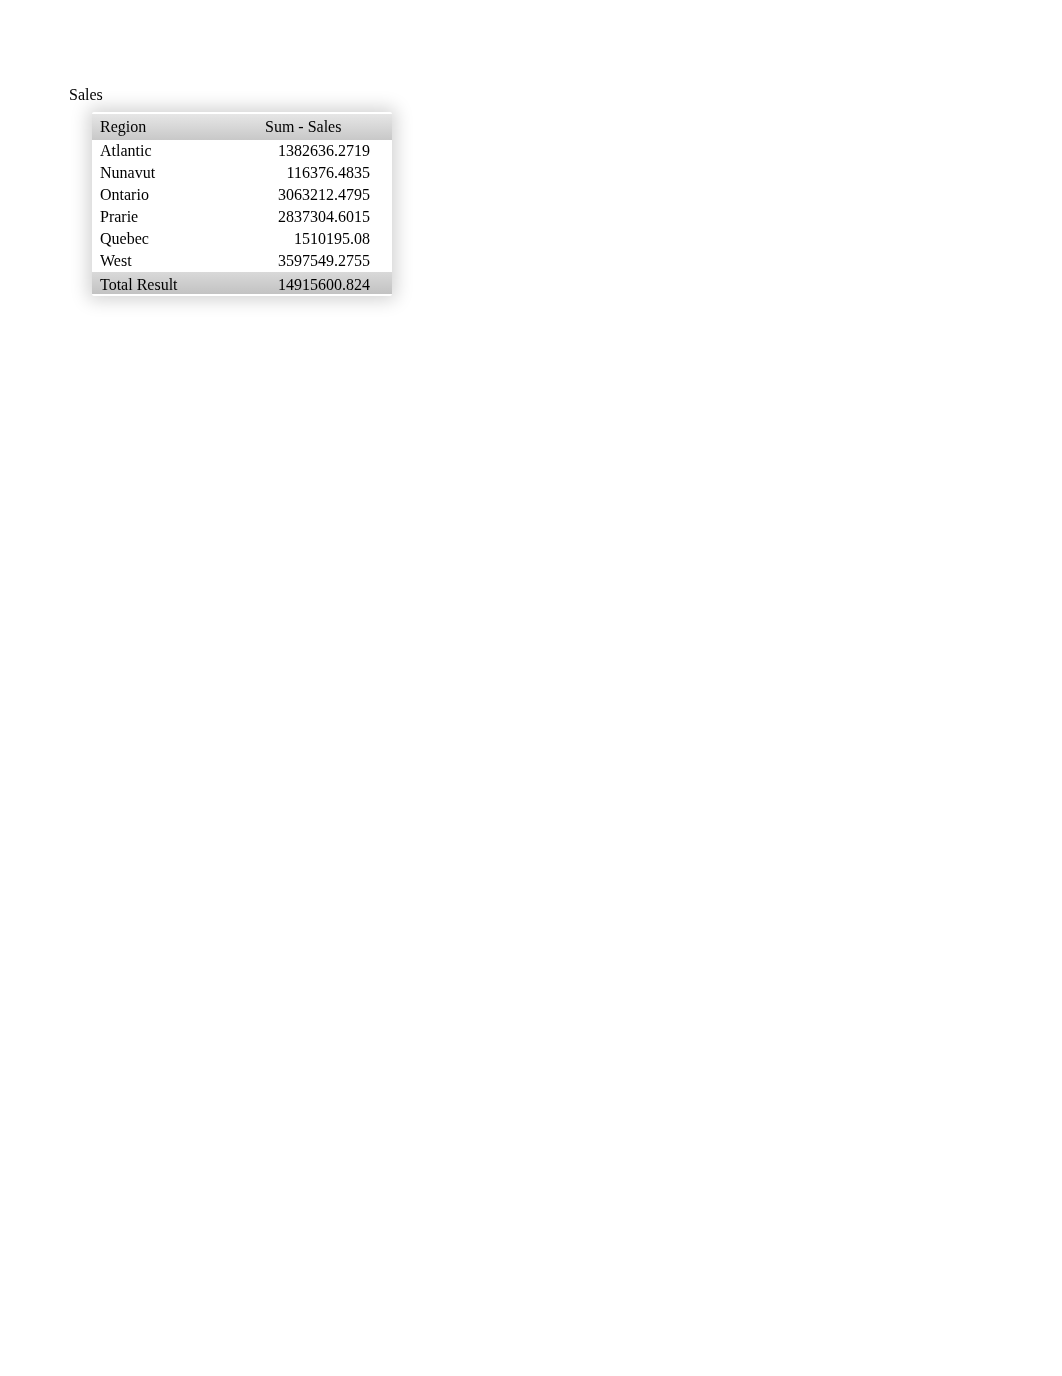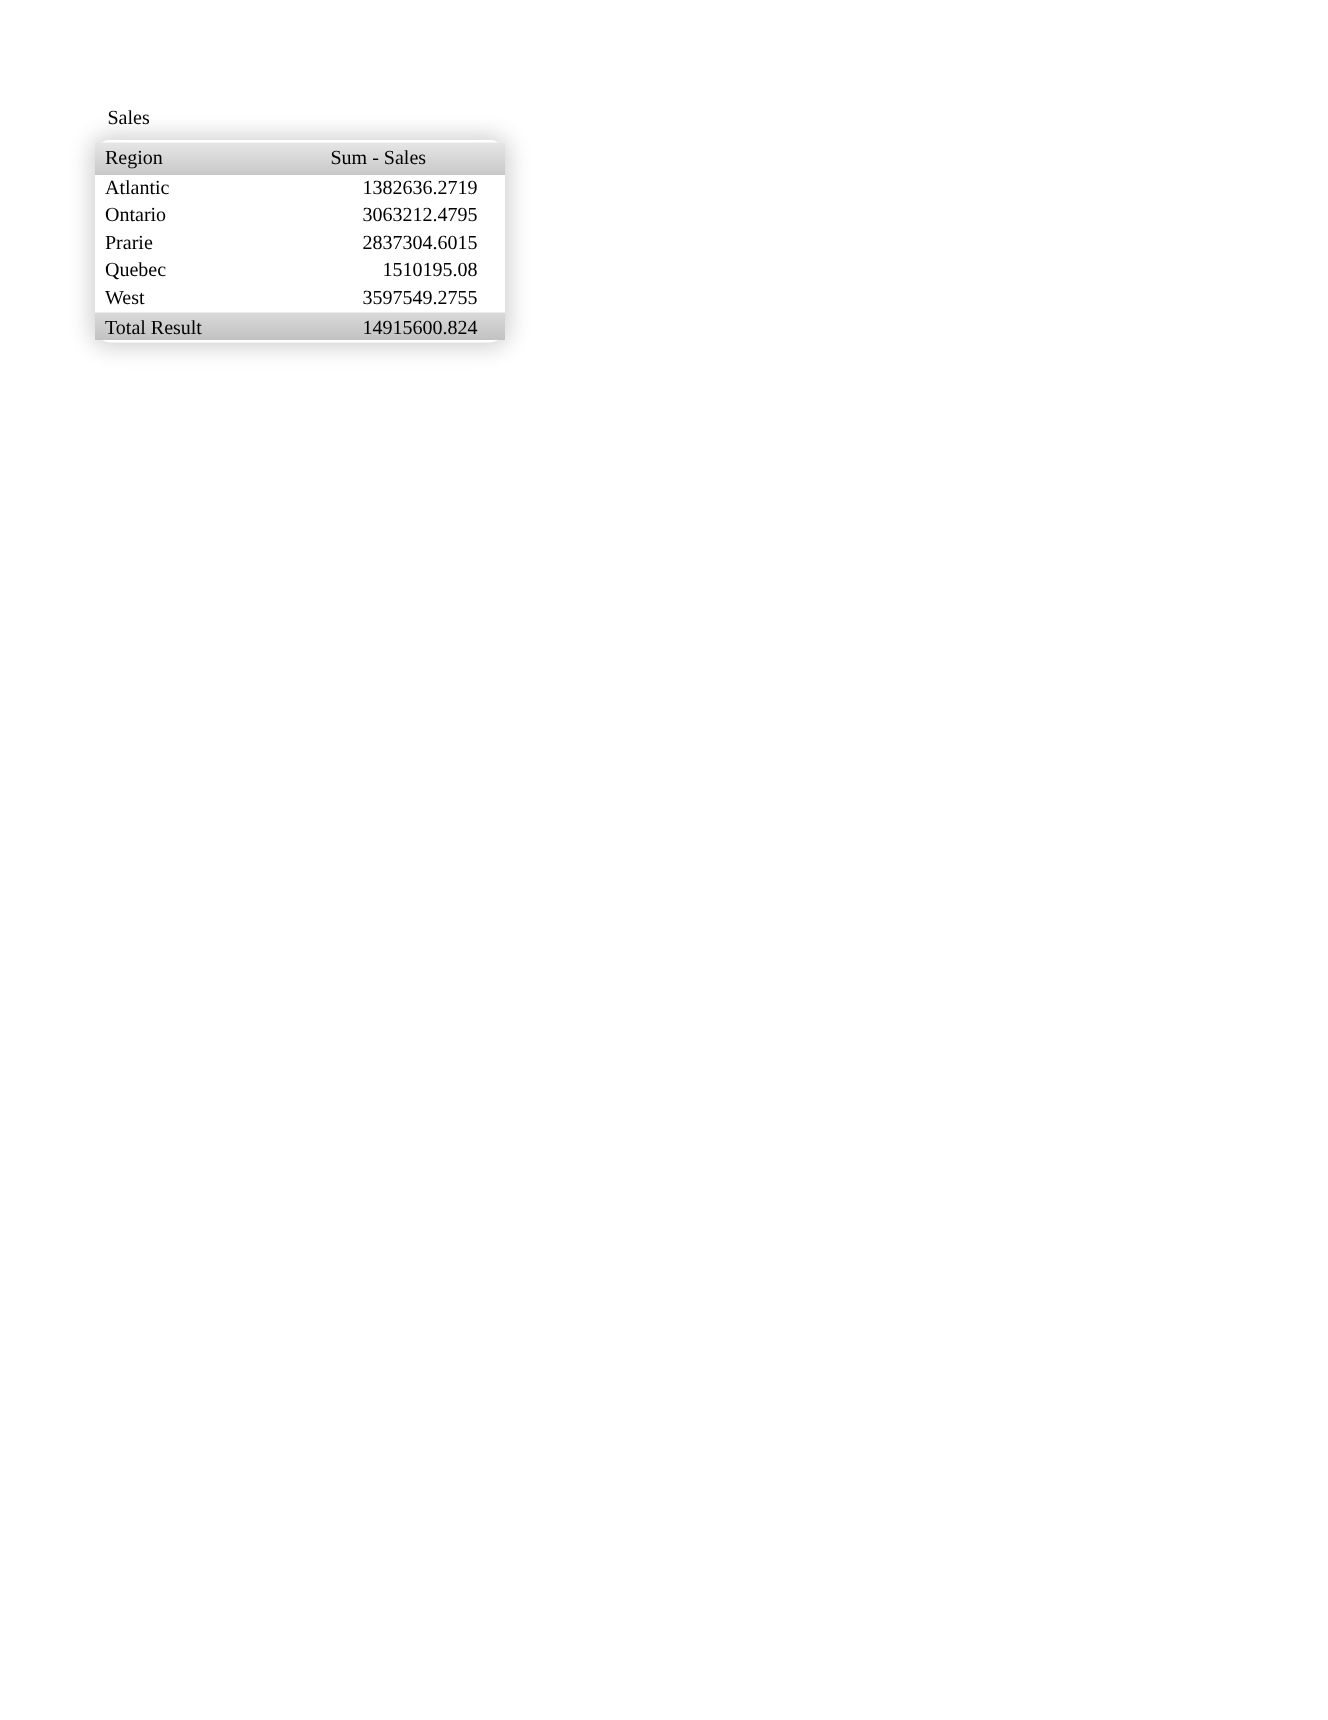--- a/index.html
+++ b/index.html
@@ -11,32 +11,32 @@
       width: 1062px;
       height: 1376px;
       background: #ffffff;
       font-family: "Times New Roman", Times, serif;
       font-size: 16px;
       color: #000000;
       position: relative;
     }
     .title {
       position: absolute;
-      left: 86px;
+      left: 69px;
       top: 86px;
       font-size: 16px;
     }
     .table-wrap {
       position: absolute;
-      left: 76px;
+      left: 92px;
       top: 112px;
-      width: 328px;
+      width: 300px;
       background: #ffffff;
       box-shadow: 0 0 18px 4px rgba(0,0,0,0.18);
-      border-radius: 12px;
+      border-radius: 2px;
       padding: 2px 0;
     }
     table {
       width: 100%;
       border-collapse: collapse;
     }
     td {
       padding: 2px 8px 2px 8px;
       vertical-align: middle;
       height: 22px;
@@ -74,20 +74,24 @@
     <tbody>
         <tr class="header-row">
       <td class="region">Region</td>
       <td class="value">Sum - Sales</td>
     </tr>
     <tr>
       <td class="region">Atlantic</td>
       <td class="value">1382636.2719</td>
     </tr>
     <tr>
+      <td class="region">Nunavut</td>
+      <td class="value">116376.4835</td>
+    </tr>
+    <tr>
       <td class="region">Ontario</td>
       <td class="value">3063212.4795</td>
     </tr>
     <tr>
       <td class="region">Prarie</td>
       <td class="value">2837304.6015</td>
     </tr>
     <tr>
       <td class="region">Quebec</td>
       <td class="value">1510195.08</td>

